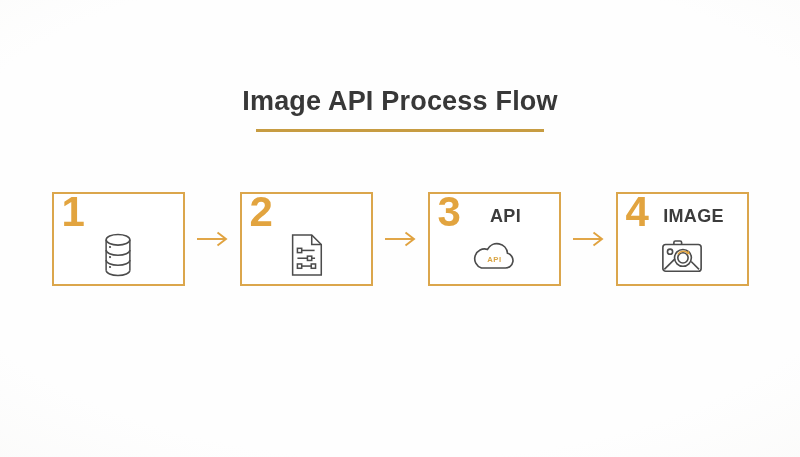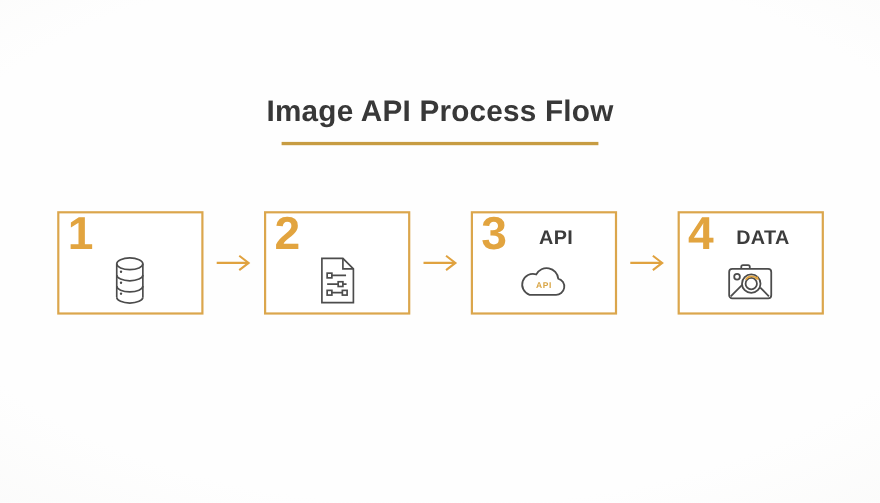--- a/index.html
+++ b/index.html
@@ -162,21 +162,21 @@
 
     <div class="arrow-cell">
       <svg width="36" height="22" viewBox="0 0 36 22" fill="none" stroke="#e0a23f" stroke-width="1.9">
         <path d="M3 11 H31"></path>
         <path d="M23.5 4.5 L32 11 L23.5 17.5"></path>
       </svg>
     </div>
 
     <div class="step-box">
       <span class="step-number">4</span>
-      <div class="step-label">DATA</div>
+      <div class="step-label">IMAGE</div>
       <div class="step-icon">
         <svg width="52" height="44" viewBox="0 0 52 46" fill="none" stroke="#4c4c4c" stroke-width="1.7">
           <rect x="6" y="12" width="40" height="28" rx="3"></rect>
           <path d="M17.5 12 V10 A1.6 1.6 0 0 1 19.1 8.4 H24 A1.6 1.6 0 0 1 25.6 10 V12"></path>
           <circle cx="13.5" cy="19.5" r="2.7"></circle>
           <path d="M7.5 38 L18.6 27"></path>
           <path d="M35.6 29.8 L43.8 38"></path>
           <circle cx="27" cy="26" r="8.8"></circle>
           <circle cx="27" cy="26" r="5.4"></circle>
           <path d="M21.6 22.3 A7 7 0 0 1 32.6 21.3" stroke="#e2a43f" stroke-width="1.5"></path>

